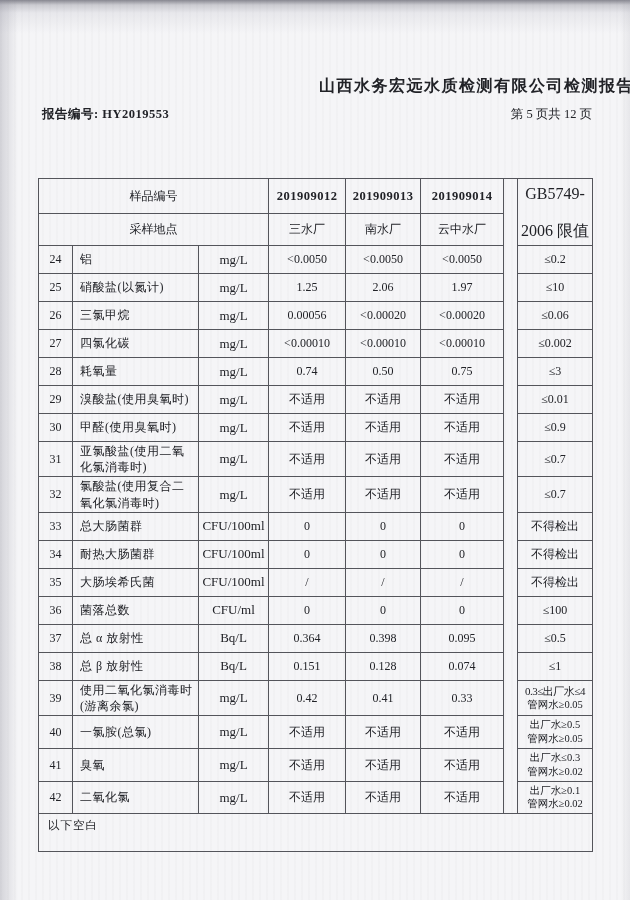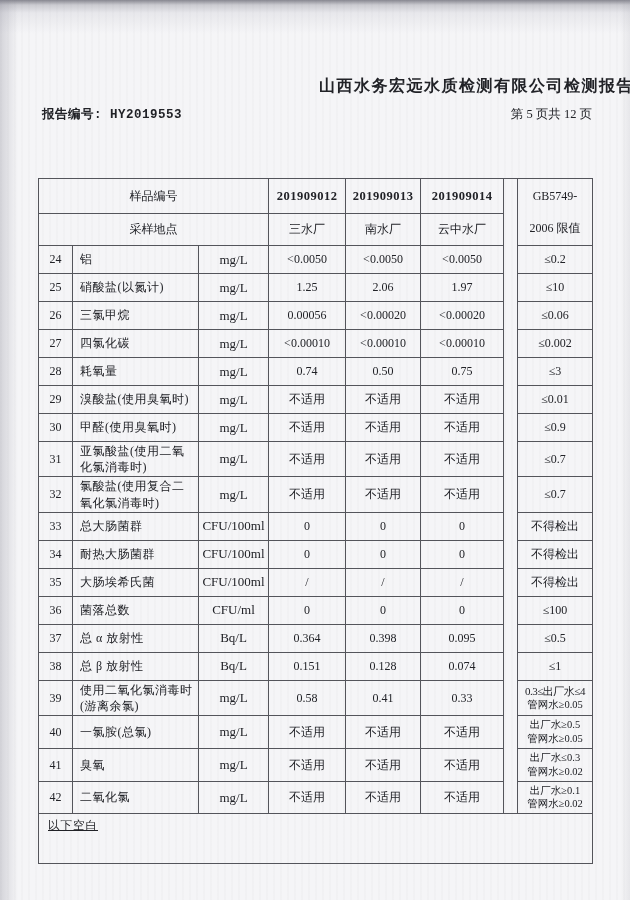--- a/index.html
+++ b/index.html
@@ -11,36 +11,36 @@
        background:linear-gradient(180deg,rgba(105,105,116,0.78) 0,rgba(145,145,156,0.42) 5px,
        rgba(185,185,196,0.22) 13px,rgba(220,220,228,0) 34px);}
   .edge-left{position:absolute;top:0;left:0;bottom:0;width:18px;pointer-events:none;
        background:linear-gradient(90deg,rgba(135,135,148,0.30),rgba(135,135,148,0));}
   .edge-right{position:absolute;top:0;right:0;bottom:0;width:10px;pointer-events:none;
        background:linear-gradient(270deg,rgba(150,150,160,0.15),rgba(150,150,160,0));}
   .title{position:absolute;top:72px;left:0;width:100%;margin:4px;text-align:right;
          font-size:16px;font-weight:bold;letter-spacing:1.5px;}
   .meta{position:absolute;top:106px;left:42px;width:550px;display:flex;
         justify-content:space-between;font-size:12.5px;}
-  .meta .rn{font-weight:bold;letter-spacing:0.5px;font-family:Liberation Mono, monospace;}
+  .meta .rn{font-weight:bold;letter-spacing:0.5px;}
   table{position:absolute;left:38px;top:133px;border-collapse:collapse;table-layout:fixed;margin-top:45px;}
   td{border:1px solid #54555b;font-size:12px;text-align:center;vertical-align:middle;
      padding:1px 2px;height:25px;line-height:1.35;overflow:hidden;}
   td.h1{height:32px;}
   td.h2{height:29px;}
   td.idcell{font-size:12.5px;letter-spacing:0.5px;font-weight:bold;}
   td.name{text-align:left;padding:1px 3px 1px 7px;letter-spacing:0.5px;}
   td.unit{font-size:13px;}
   td.gapcell{border-top:1px solid #54555b;border-bottom:none;}
-  td.limithead{font-size:12px;}
+  td.limithead{font-size:16px;}
   td.limithead .l1{margin-bottom:15px;}
   td.limit2{font-size:10.5px;line-height:1.32;padding:2px 0;letter-spacing:0;}
   td.limit2 .squeeze{font-size:11px;letter-spacing:-0.5px;}
   td.footer-cell{text-align:left;vertical-align:top;font-size:11.5px;
-                 padding:4px 6px 12px 9px;height:33px;letter-spacing:1px;text-decoration:underline;}
+                 padding:4px 6px 0 9px;height:33px;letter-spacing:1px;}
 </style>
 </head>
 <body>
 
 <div class="scan">
   <div class="tex"></div>
   <div class="edge-top"></div>
   <div class="edge-left"></div>
   <div class="edge-right"></div>
 
@@ -212,21 +212,21 @@
           <td class="unit">Bq/L</td>
           <td class="val">0.151</td>
           <td class="val">0.128</td>
           <td class="val">0.074</td>
           <td class="limit">≤1</td>
         </tr>
         <tr>
           <td class="no">39</td>
           <td class="name">使用二氧化氯消毒时(游离余氯)</td>
           <td class="unit">mg/L</td>
-          <td class="val">0.58</td>
+          <td class="val">0.42</td>
           <td class="val">0.41</td>
           <td class="val">0.33</td>
           <td class="limit2">
             <div class="squeeze">0.3≤出厂水≤4</div>
             <div>管网水≥0.05</div>
           </td>
         </tr>
         <tr>
           <td class="no">40</td>
           <td class="name">一氯胺(总氯)</td>

